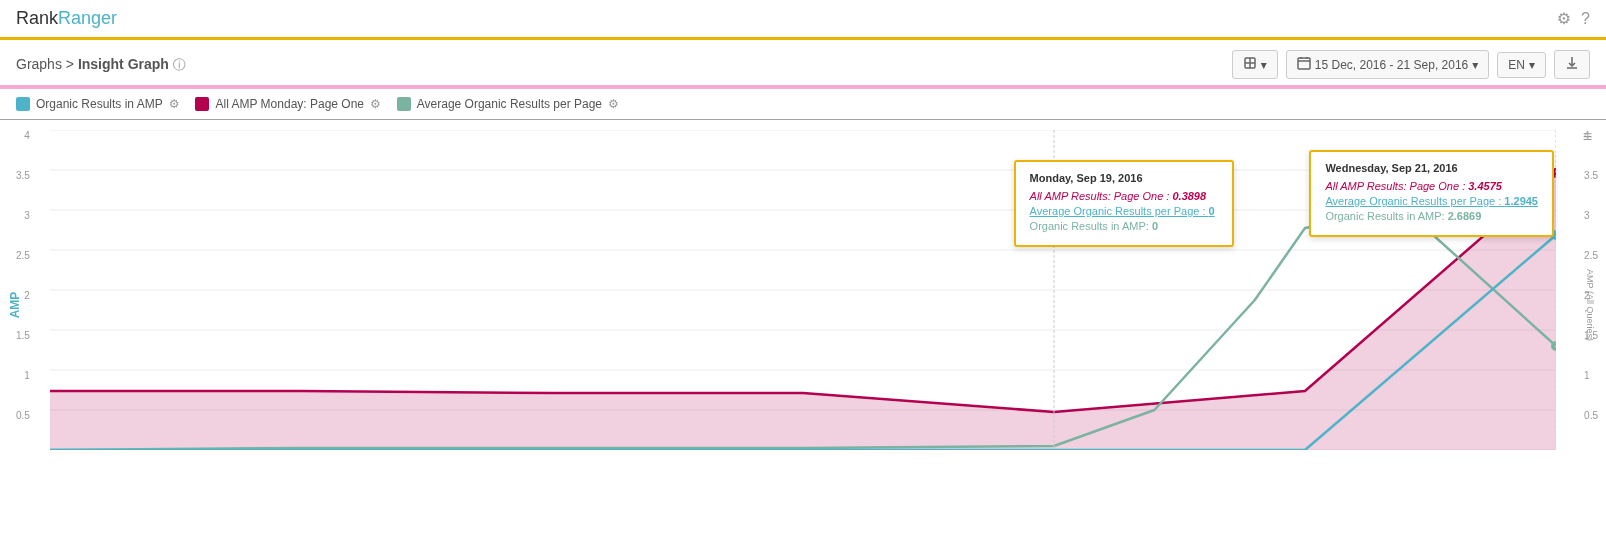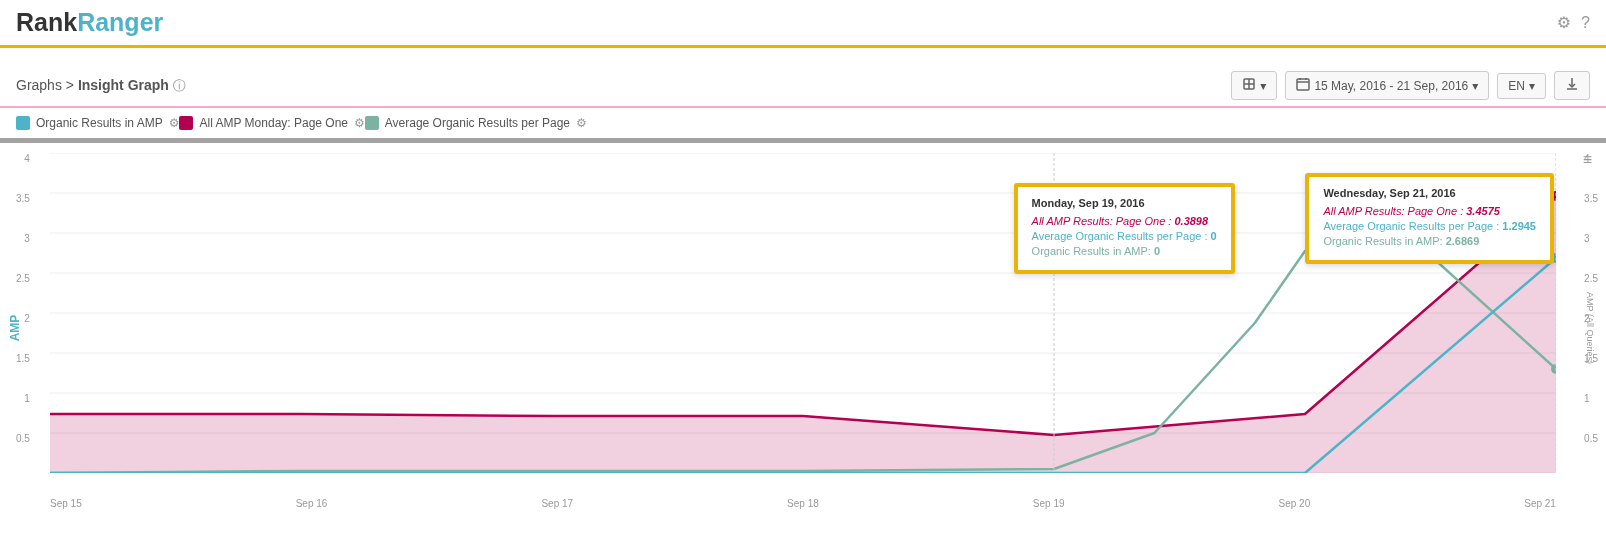--- a/index.html
+++ b/index.html
@@ -8,37 +8,36 @@
     
     .header {
       display: flex;
       align-items: center;
       justify-content: space-between;
       padding: 8px 16px;
       border-bottom: 3px solid #e8b400;
       background: #fff;
     }
     .logo {
-      font-size: 25px;
-      font-weight: bold;
+      font-size: 18px;
+      font-weight: normal;
       color: #333;
     }
     .logo span.rank { color: #333; }
     .logo span.ranger { color: #4db3c8; }
     .header-icons { display: flex; gap: 10px; align-items: center; }
     .header-icon { color: #999; font-size: 16px; cursor: pointer; }
 
     
     .breadcrumb-bar {
       display: flex;
       align-items: center;
       justify-content: space-between;
       padding: 10px 16px 6px 16px;
-      border-bottom: 2px solid #f9a8d4;
-      margin-top: 13px;
+      border-bottom: 4px solid #f9a8d4;
     }
     .breadcrumb {
       font-size: 14px;
       color: #555;
     }
     .breadcrumb span.bold { font-weight: bold; }
     .breadcrumb-controls {
       display: flex;
       align-items: center;
       gap: 8px;
@@ -53,22 +52,23 @@
       border-radius: 3px;
       cursor: pointer;
       font-size: 12px;
       color: #555;
     }
     .btn-control svg { width: 14px; height: 14px; }
 
     
     .legend-bar {
       display: flex;
+      gap: 16px;
       padding: 8px 16px;
-      border-bottom: 5px solid #a3a3a3;
+      border-bottom: 1px solid #a3a3a3;
     }
     .legend-item {
       display: flex;
       align-items: center;
       gap: 6px;
       font-size: 12px;
       color: #555;
     }
     .legend-color {
       width: 14px;
@@ -91,35 +91,35 @@
       right: 14px;
       color: #999;
       font-size: 16px;
       cursor: pointer;
     }
 
     
     .tooltip-box {
       position: absolute;
       background: #fff;
-      border: 4px solid #eab308;
+      border: 2px solid #eab308;
       border-radius: 3px;
       padding: 10px 14px;
       font-size: 11px;
       box-shadow: 0 2px 6px rgba(0,0,0,0.15);
       min-width: 200px;
     }
     .tooltip-date {
       font-weight: bold;
       color: #333;
       margin-bottom: 6px;
     }
     .tooltip-row { margin-bottom: 3px; }
     .tooltip-row.red { color: #c0004e; font-style: italic; }
-    .tooltip-row.teal { color: #4db3c8; }
+    .tooltip-row.teal { color: #4db3c8; text-decoration: underline; }
     .tooltip-row.green { color: #7cb3a0; }
   </style>
 </head>
 <body>
 
 <div class="header">
   <div class="logo">
     <span class="rank">Rank</span><span class="ranger">Ranger</span>
   </div>
   <div class="header-icons">
@@ -146,21 +146,21 @@
     </button>
     <button class="btn-control">
       <span>
         <svg viewBox="0 0 14 14" fill="none" stroke="#666" stroke-width="1.5">
           <rect x="1" y="2" width="12" height="11" rx="1"></rect>
           <line x1="1" y1="5" x2="13" y2="5"></line>
           <line x1="4" y1="1" x2="4" y2="3"></line>
           <line x1="10" y1="1" x2="10" y2="3"></line>
         </svg>
       </span>
-      <span>15 May, 2016 - 21 Sep, 2016</span>
+      <span>15 Dec, 2016 - 21 Sep, 2016</span>
       <span>▾</span>
     </button>
     <button class="btn-control">
       <span>EN</span>
       <span>▾</span>
     </button>
     <button class="btn-control">
       <span>
         <svg viewBox="0 0 14 14" fill="none" stroke="#666" stroke-width="1.5">
           <line x1="7" y1="1" x2="7" y2="9"></line>
@@ -242,29 +242,20 @@
     <span>2.5</span>
     <span>2</span>
     <span>1.5</span>
     <span>1</span>
     <span>0.5</span>
     <span></span>
   </div>
 
   <div style="position:absolute;right:-20px;top:50%;transform:translateY(-50%) rotate(90deg);font-size:9px;color:#999;white-space:nowrap;">AMP (All Queries)</div>
 
-  <div style="position:absolute;bottom:4px;left:50px;right:50px;display:flex;justify-content:space-between;font-size:10px;color:#999;">
-    <span>Sep 15</span>
-    <span>Sep 16</span>
-    <span>Sep 17</span>
-    <span>Sep 18</span>
-    <span>Sep 19</span>
-    <span>Sep 20</span>
-    <span>Sep 21</span>
-  </div>
 
   <div class="tooltip-box" style="left: calc(50px + 60%); top: 40px; min-width: 220px;">
     <div class="tooltip-date">Monday, Sep 19, 2016</div>
     <div class="tooltip-row red">
       <span>All AMP Results: Page One : </span><strong>0.3898</strong>
     </div>
     <div class="tooltip-row teal">
       <span>Average Organic Results per Page : </span><strong>0</strong>
     </div>
     <div class="tooltip-row green">

